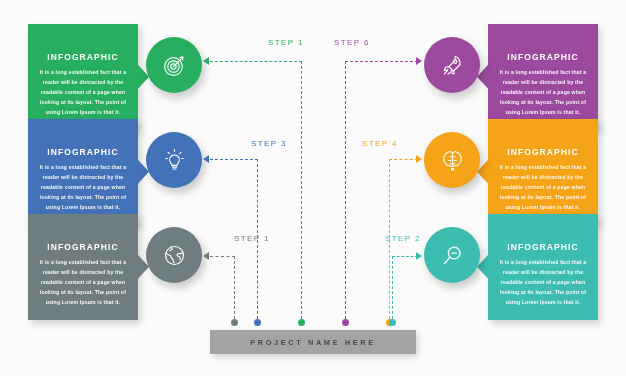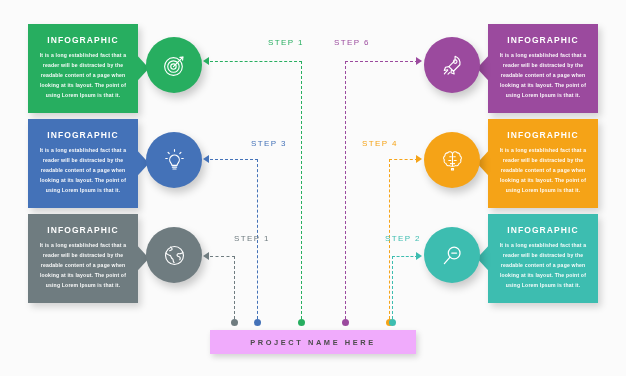--- a/index.html
+++ b/index.html
@@ -16,21 +16,21 @@
     height: 376px;
     background: #fbfbfb;
     overflow: hidden;
   }
 
   
   .panel {
     position: absolute;
     width: 110px;
     box-sizing: border-box;
-    padding: 11px 9px 12px 9px;
+    padding: 28px 9px 12px 9px;
     color: #ffffff;
     box-shadow: 3px 4px 7px rgba(0,0,0,0.16);
   }
   .panel.left  { left: 28px; }
   .panel.right { left: 488px; }
 
   .panel-title {
     font-size: 8.5px;
     font-weight: bold;
     letter-spacing: 1.1px;
@@ -256,17 +256,17 @@
   <div class="arrow pointing-right" style="left:416px; top:252px; border-left-color:#3dbdb0;"></div>
   <div class="v-line" style="left:392px; top:256px; height:63px; border-left-color:#3dbdb0;"></div>
 
   <div class="dot" style="left:231px; background:#6f7c80;"></div>
   <div class="dot" style="left:254px; background:#4472b8;"></div>
   <div class="dot" style="left:298px; background:#27ae60;"></div>
   <div class="dot" style="left:342px; background:#9b4a9e;"></div>
   <div class="dot" style="left:386px; background:#f5a317;"></div>
   <div class="dot" style="left:389px; background:#3dbdb0; left:389px;"></div>
 
-  <div id="bottom-bar" style="background: #f0abfc;">
+  <div id="bottom-bar" style="background: #a3a3a3;">
     <span class="bar-text" style="color: rgb(75, 75, 75);">PROJECT NAME HERE</span>
   </div>
 
 </div>
 
 </body></html>

